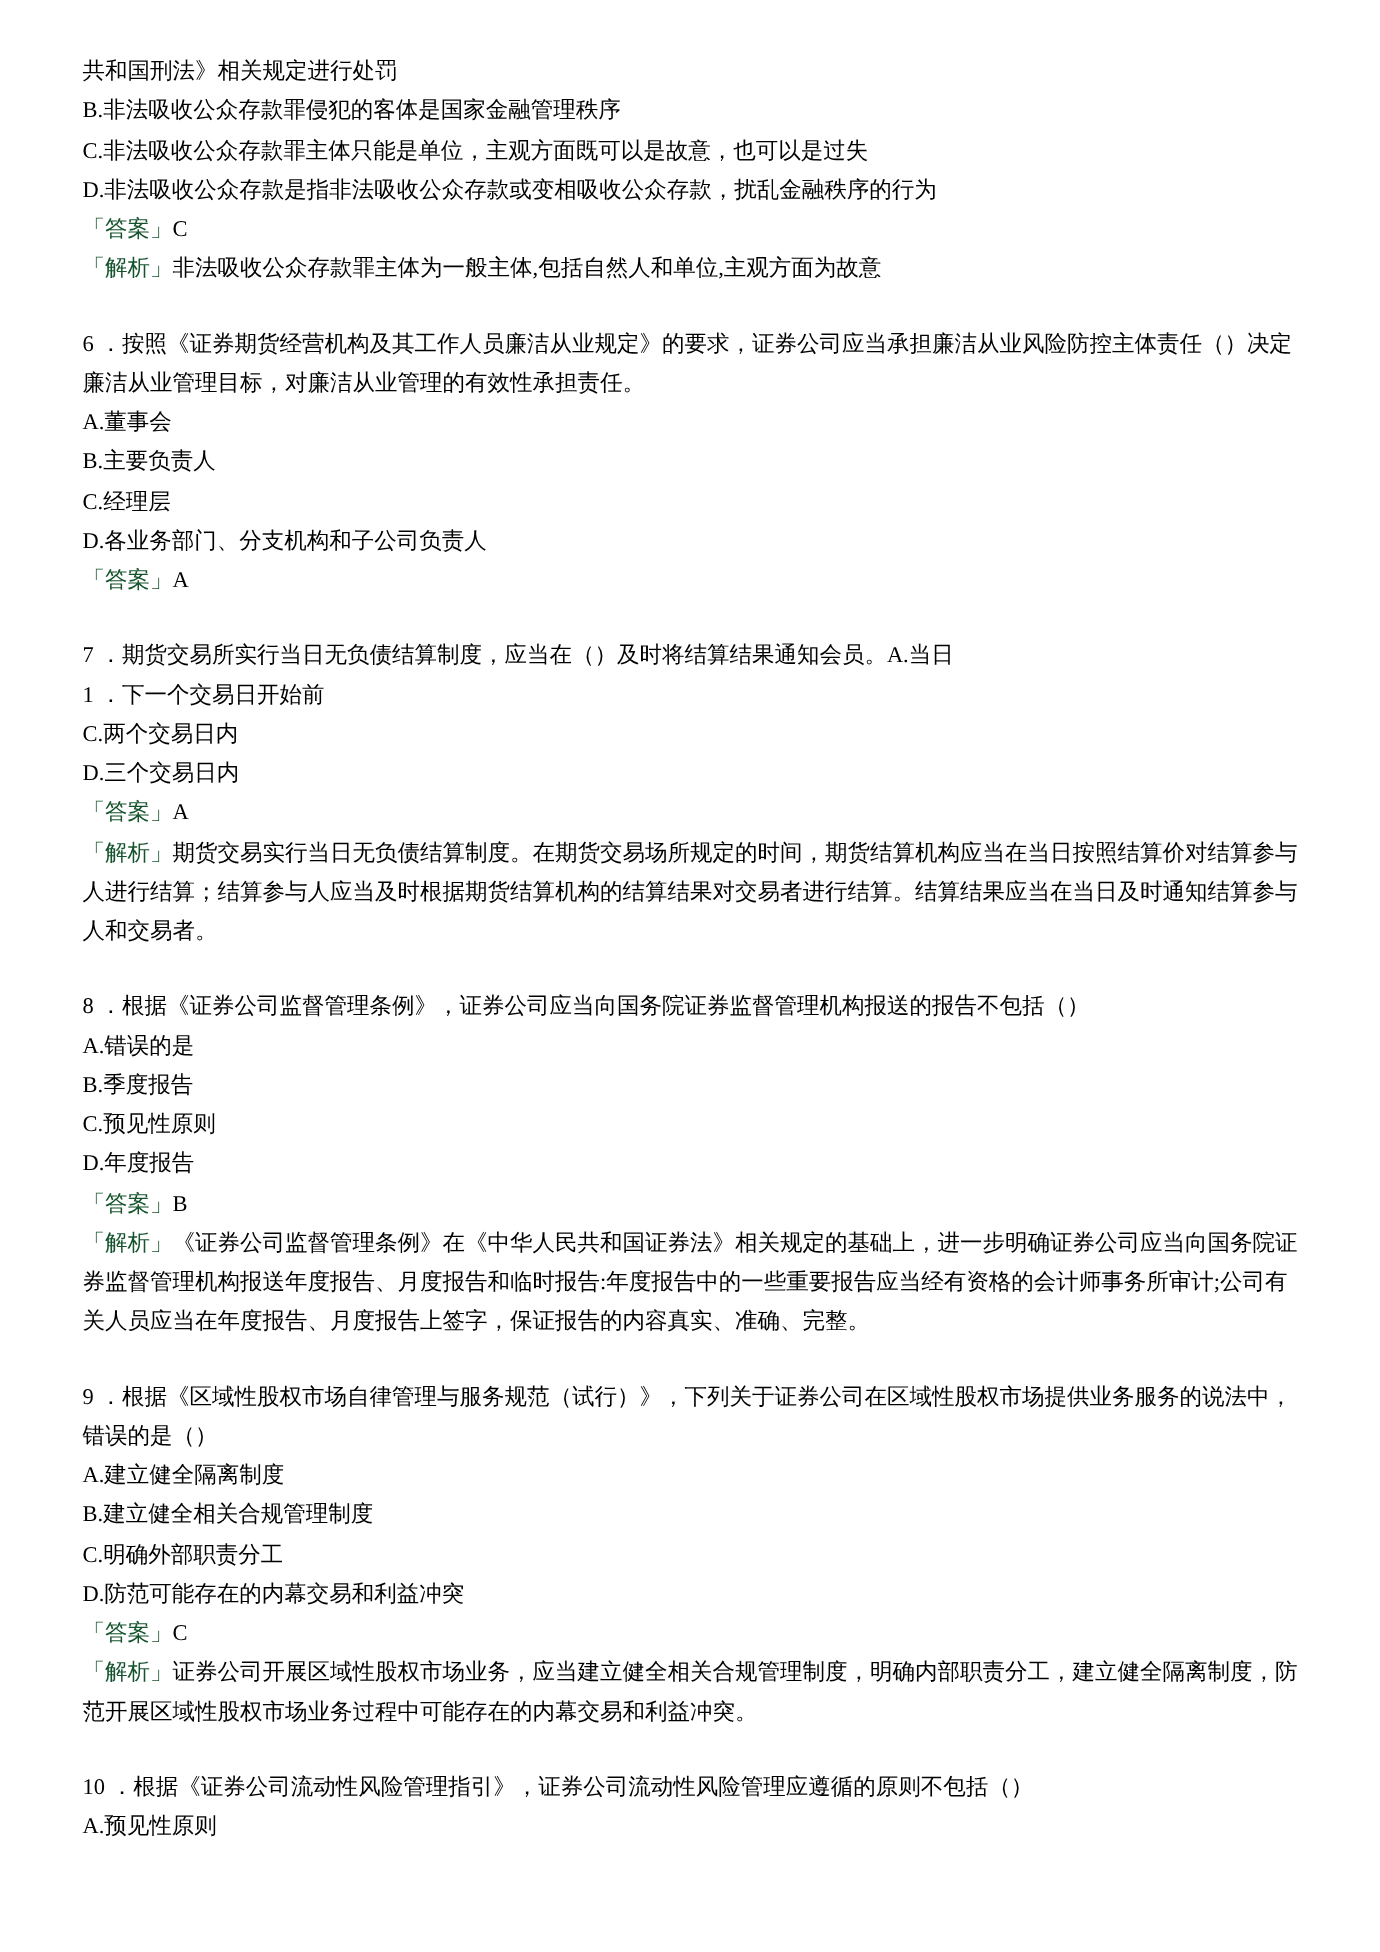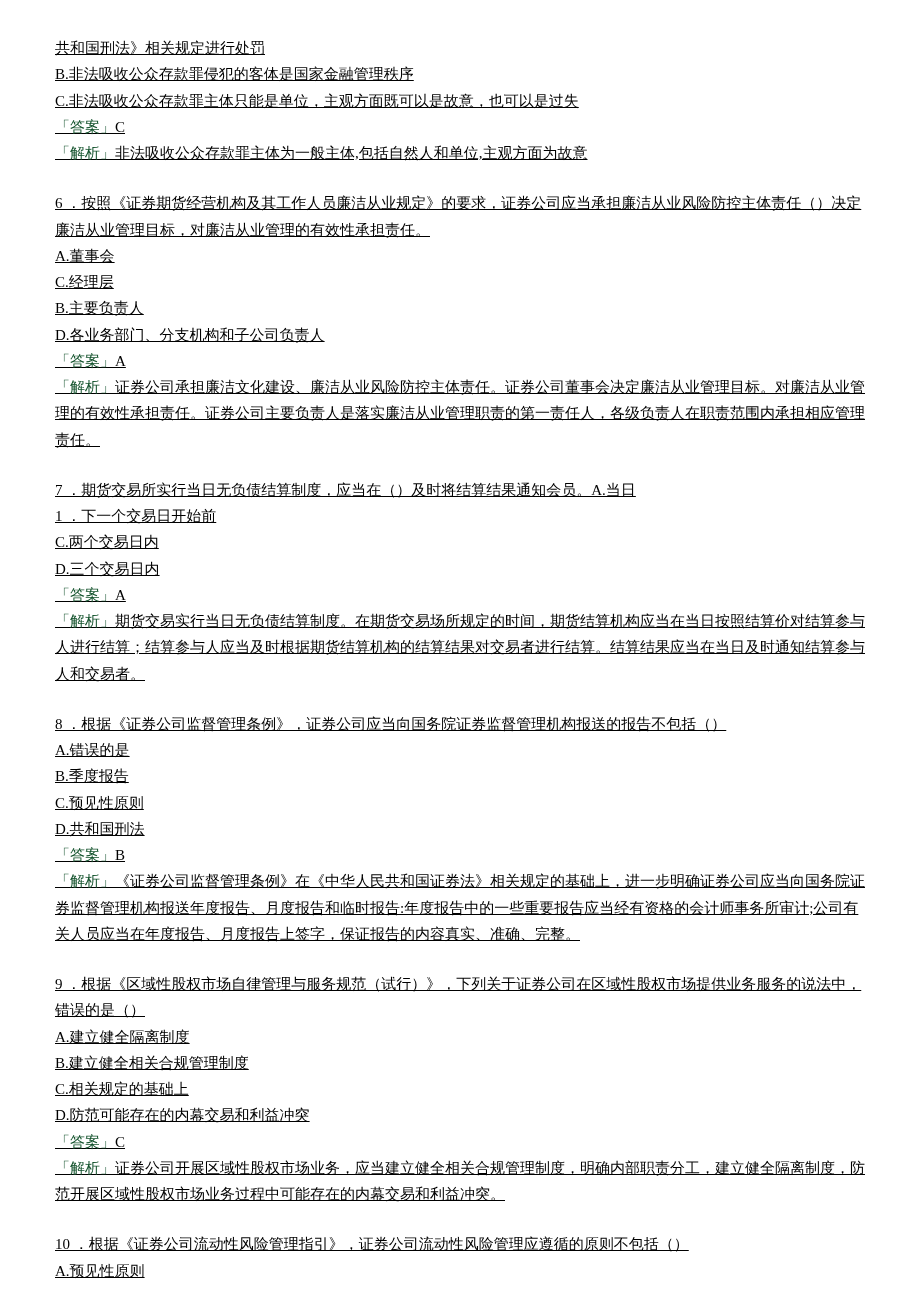--- a/index.html
+++ b/index.html
@@ -5,69 +5,69 @@
     * { margin: 0; padding: 0; box-sizing: border-box; }
     body {
       width: 920px;
       background: #fff;
       font-family: "SimSun", "宋体", serif;
       font-size: 15px;
       line-height: 1.75;
       color: #000;
       padding: 35px 55px;
     }
-    .block { margin-bottom: 24px; text-decoration: underline; }
+    .block { margin-bottom: 24px; }
     .line { display: block; }
     .red { color: #14532d; }
   </style>
 </head>
 <body>
 
 <div class="block">
   <span class="line">共和国刑法》相关规定进行处罚</span>
   <span class="line">B.非法吸收公众存款罪侵犯的客体是国家金融管理秩序</span>
   <span class="line">C.非法吸收公众存款罪主体只能是单位，主观方面既可以是故意，也可以是过失</span>
+  <span class="line">D.非法吸收公众存款是指非法吸收公众存款或变相吸收公众存款，扰乱金融秩序的行为</span>
   <span class="line"><span class="red">「答案」</span><span>C</span></span>
   <span class="line"><span class="red">「解析」</span><span>非法吸收公众存款罪主体为一般主体,包括自然人和单位,主观方面为故意</span></span>
 </div>
 
 <div class="block">
   <span class="line">6 ．按照《证券期货经营机构及其工作人员廉洁从业规定》的要求，证券公司应当承担廉洁从业风险防控主体责任（）决定廉洁从业管理目标，对廉洁从业管理的有效性承担责任。</span>
   <span class="line">A.董事会</span>
+  <span class="line">B.主要负责人</span>
   <span class="line">C.经理层</span>
-  <span class="line">B.主要负责人</span>
   <span class="line">D.各业务部门、分支机构和子公司负责人</span>
   <span class="line"><span class="red">「答案」</span><span>A</span></span>
-  <span class="line"><span class="red">「解析」</span><span>证券公司承担廉洁文化建设、廉洁从业风险防控主体责任。证券公司董事会决定廉洁从业管理目标。对廉洁从业管理的有效性承担责任。证券公司主要负责人是落实廉洁从业管理职责的第一责任人，各级负责人在职责范围内承担相应管理责任。</span></span>
 </div>
 
 <div class="block">
   <span class="line">7 ．期货交易所实行当日无负债结算制度，应当在（）及时将结算结果通知会员。A.当日</span>
   <span class="line">1 ．下一个交易日开始前</span>
   <span class="line">C.两个交易日内</span>
   <span class="line">D.三个交易日内</span>
   <span class="line"><span class="red">「答案」</span><span>A</span></span>
   <span class="line"><span class="red">「解析」</span><span>期货交易实行当日无负债结算制度。在期货交易场所规定的时间，期货结算机构应当在当日按照结算价对结算参与人进行结算；结算参与人应当及时根据期货结算机构的结算结果对交易者进行结算。结算结果应当在当日及时通知结算参与人和交易者。</span></span>
 </div>
 
 <div class="block">
   <span class="line">8 ．根据《证券公司监督管理条例》，证券公司应当向国务院证券监督管理机构报送的报告不包括（）</span>
   <span class="line">A.错误的是</span>
   <span class="line">B.季度报告</span>
   <span class="line">C.预见性原则</span>
-  <span class="line">D.共和国刑法</span>
+  <span class="line">D.年度报告</span>
   <span class="line"><span class="red">「答案」</span><span>B</span></span>
   <span class="line"><span class="red">「解析」</span><span>《证券公司监督管理条例》在《中华人民共和国证券法》相关规定的基础上，进一步明确证券公司应当向国务院证券监督管理机构报送年度报告、月度报告和临时报告:年度报告中的一些重要报告应当经有资格的会计师事务所审计;公司有关人员应当在年度报告、月度报告上签字，保证报告的内容真实、准确、完整。</span></span>
 </div>
 
 <div class="block">
   <span class="line">9 ．根据《区域性股权市场自律管理与服务规范（试行）》，下列关于证券公司在区域性股权市场提供业务服务的说法中，错误的是（）</span>
   <span class="line">A.建立健全隔离制度</span>
   <span class="line">B.建立健全相关合规管理制度</span>
-  <span class="line">C.相关规定的基础上</span>
+  <span class="line">C.明确外部职责分工</span>
   <span class="line">D.防范可能存在的内幕交易和利益冲突</span>
   <span class="line"><span class="red">「答案」</span><span>C</span></span>
   <span class="line"><span class="red">「解析」</span><span>证券公司开展区域性股权市场业务，应当建立健全相关合规管理制度，明确内部职责分工，建立健全隔离制度，防范开展区域性股权市场业务过程中可能存在的内幕交易和利益冲突。</span></span>
 </div>
 
 <div class="block">
   <span class="line">10 ．根据《证券公司流动性风险管理指引》，证券公司流动性风险管理应遵循的原则不包括（）</span>
   <span class="line">A.预见性原则</span>
 </div>
 

